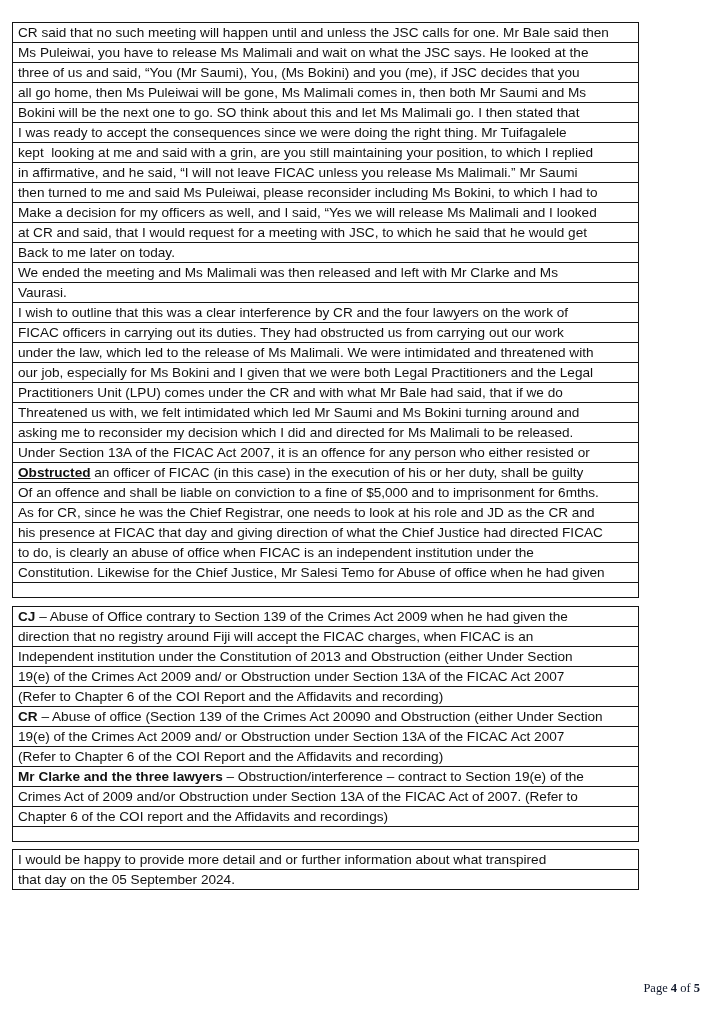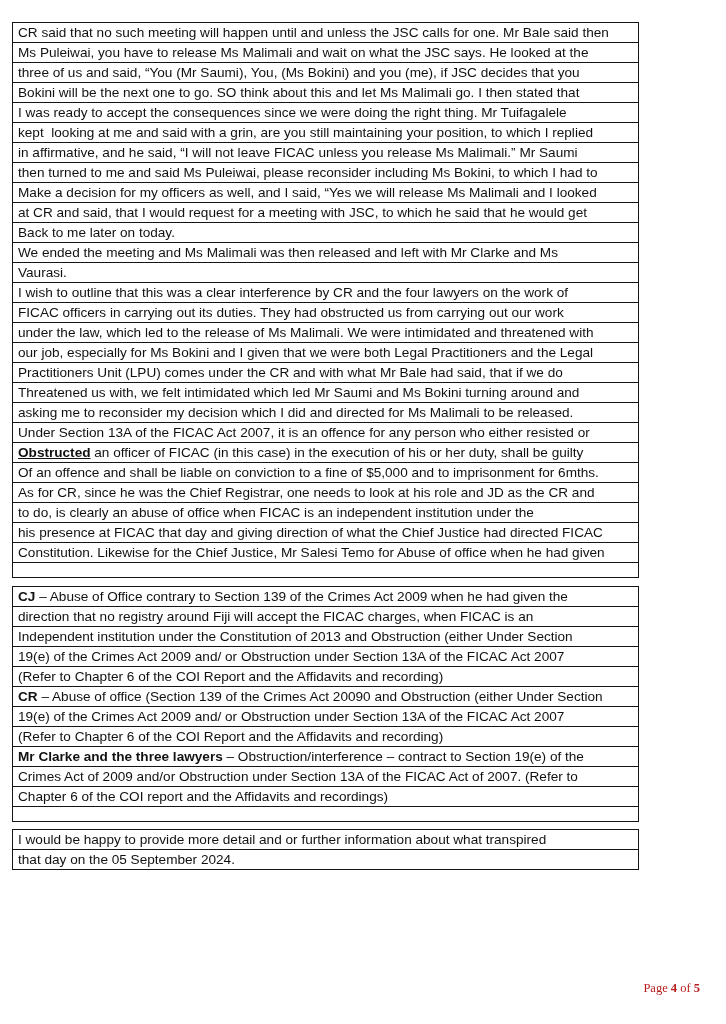--- a/index.html
+++ b/index.html
@@ -44,32 +44,33 @@
   .tgap1 { height: 8px; }
   .tgap2 { height: 7px; }
   .b { font-weight: bold; margin-top: 40px; }
   .u { text-decoration: underline; }
   .footer {
     position: absolute;
     top: 981px;
     right: 26px;
     font-family: "Liberation Serif", serif;
     font-size: 12.5px;
-    color: #b91c1c;
+    color: #0f172a;
     white-space: pre;
   }
 </style>
 </head>
 <body>
 
 <div class="doc">
   <div class="dtable">
       <div class="row">CR said that no such meeting will happen until and unless the JSC calls for one. Mr Bale said then</div>
       <div class="row">Ms Puleiwai, you have to release Ms Malimali and wait on what the JSC says. He looked at the</div>
       <div class="row">three of us and said, “You (Mr Saumi), You, (Ms Bokini) and you (me), if JSC decides that you</div>
+      <div class="row">all go home, then Ms Puleiwai will be gone, Ms Malimali comes in, then both Mr Saumi and Ms</div>
       <div class="row">Bokini will be the next one to go. SO think about this and let Ms Malimali go. I then stated that</div>
       <div class="row">I was ready to accept the consequences since we were doing the right thing. Mr Tuifagalele</div>
       <div class="row">kept  looking at me and said with a grin, are you still maintaining your position, to which I replied</div>
       <div class="row">in affirmative, and he said, “I will not leave FICAC unless you release Ms Malimali.” Mr Saumi</div>
       <div class="row">then turned to me and said Ms Puleiwai, please reconsider including Ms Bokini, to which I had to</div>
       <div class="row">Make a decision for my officers as well, and I said, “Yes we will release Ms Malimali and I looked</div>
       <div class="row">at CR and said, that I would request for a meeting with JSC, to which he said that he would get</div>
       <div class="row">Back to me later on today.</div>
       <div class="row">We ended the meeting and Ms Malimali was then released and left with Mr Clarke and Ms</div>
       <div class="row">Vaurasi.</div>
@@ -77,22 +78,22 @@
       <div class="row">FICAC officers in carrying out its duties. They had obstructed us from carrying out our work</div>
       <div class="row">under the law, which led to the release of Ms Malimali. We were intimidated and threatened with</div>
       <div class="row">our job, especially for Ms Bokini and I given that we were both Legal Practitioners and the Legal</div>
       <div class="row">Practitioners Unit (LPU) comes under the CR and with what Mr Bale had said, that if we do</div>
       <div class="row">Threatened us with, we felt intimidated which led Mr Saumi and Ms Bokini turning around and</div>
       <div class="row">asking me to reconsider my decision which I did and directed for Ms Malimali to be released.</div>
       <div class="row">Under Section 13A of the FICAC Act 2007, it is an offence for any person who either resisted or</div>
       <div class="row"><span class="b u">Obstructed</span><span> an officer of FICAC (in this case) in the execution of his or her duty, shall be guilty</span></div>
       <div class="row">Of an offence and shall be liable on conviction to a fine of $5,000 and to imprisonment for 6mths.</div>
       <div class="row">As for CR, since he was the Chief Registrar, one needs to look at his role and JD as the CR and</div>
+      <div class="row">his presence at FICAC that day and giving direction of what the Chief Justice had directed FICAC</div>
       <div class="row">to do, is clearly an abuse of office when FICAC is an independent institution under the</div>
-      <div class="row">his presence at FICAC that day and giving direction of what the Chief Justice had directed FICAC</div>
       <div class="row">Constitution. Likewise for the Chief Justice, Mr Salesi Temo for Abuse of office when he had given</div>
       <div class="row empty"></div>
     </div>
   <div class="tgap1"></div>
   <div class="dtable">
       <div class="row"><span class="b">CJ</span><span> – Abuse of Office contrary to Section 139 of the Crimes Act 2009 when he had given the</span></div>
       <div class="row">direction that no registry around Fiji will accept the FICAC charges, when FICAC is an</div>
       <div class="row">Independent institution under the Constitution of 2013 and Obstruction (either Under Section</div>
       <div class="row">19(e) of the Crimes Act 2009 and/ or Obstruction under Section 13A of the FICAC Act 2007</div>
       <div class="row">(Refer to Chapter 6 of the COI Report and the Affidavits and recording)</div>

